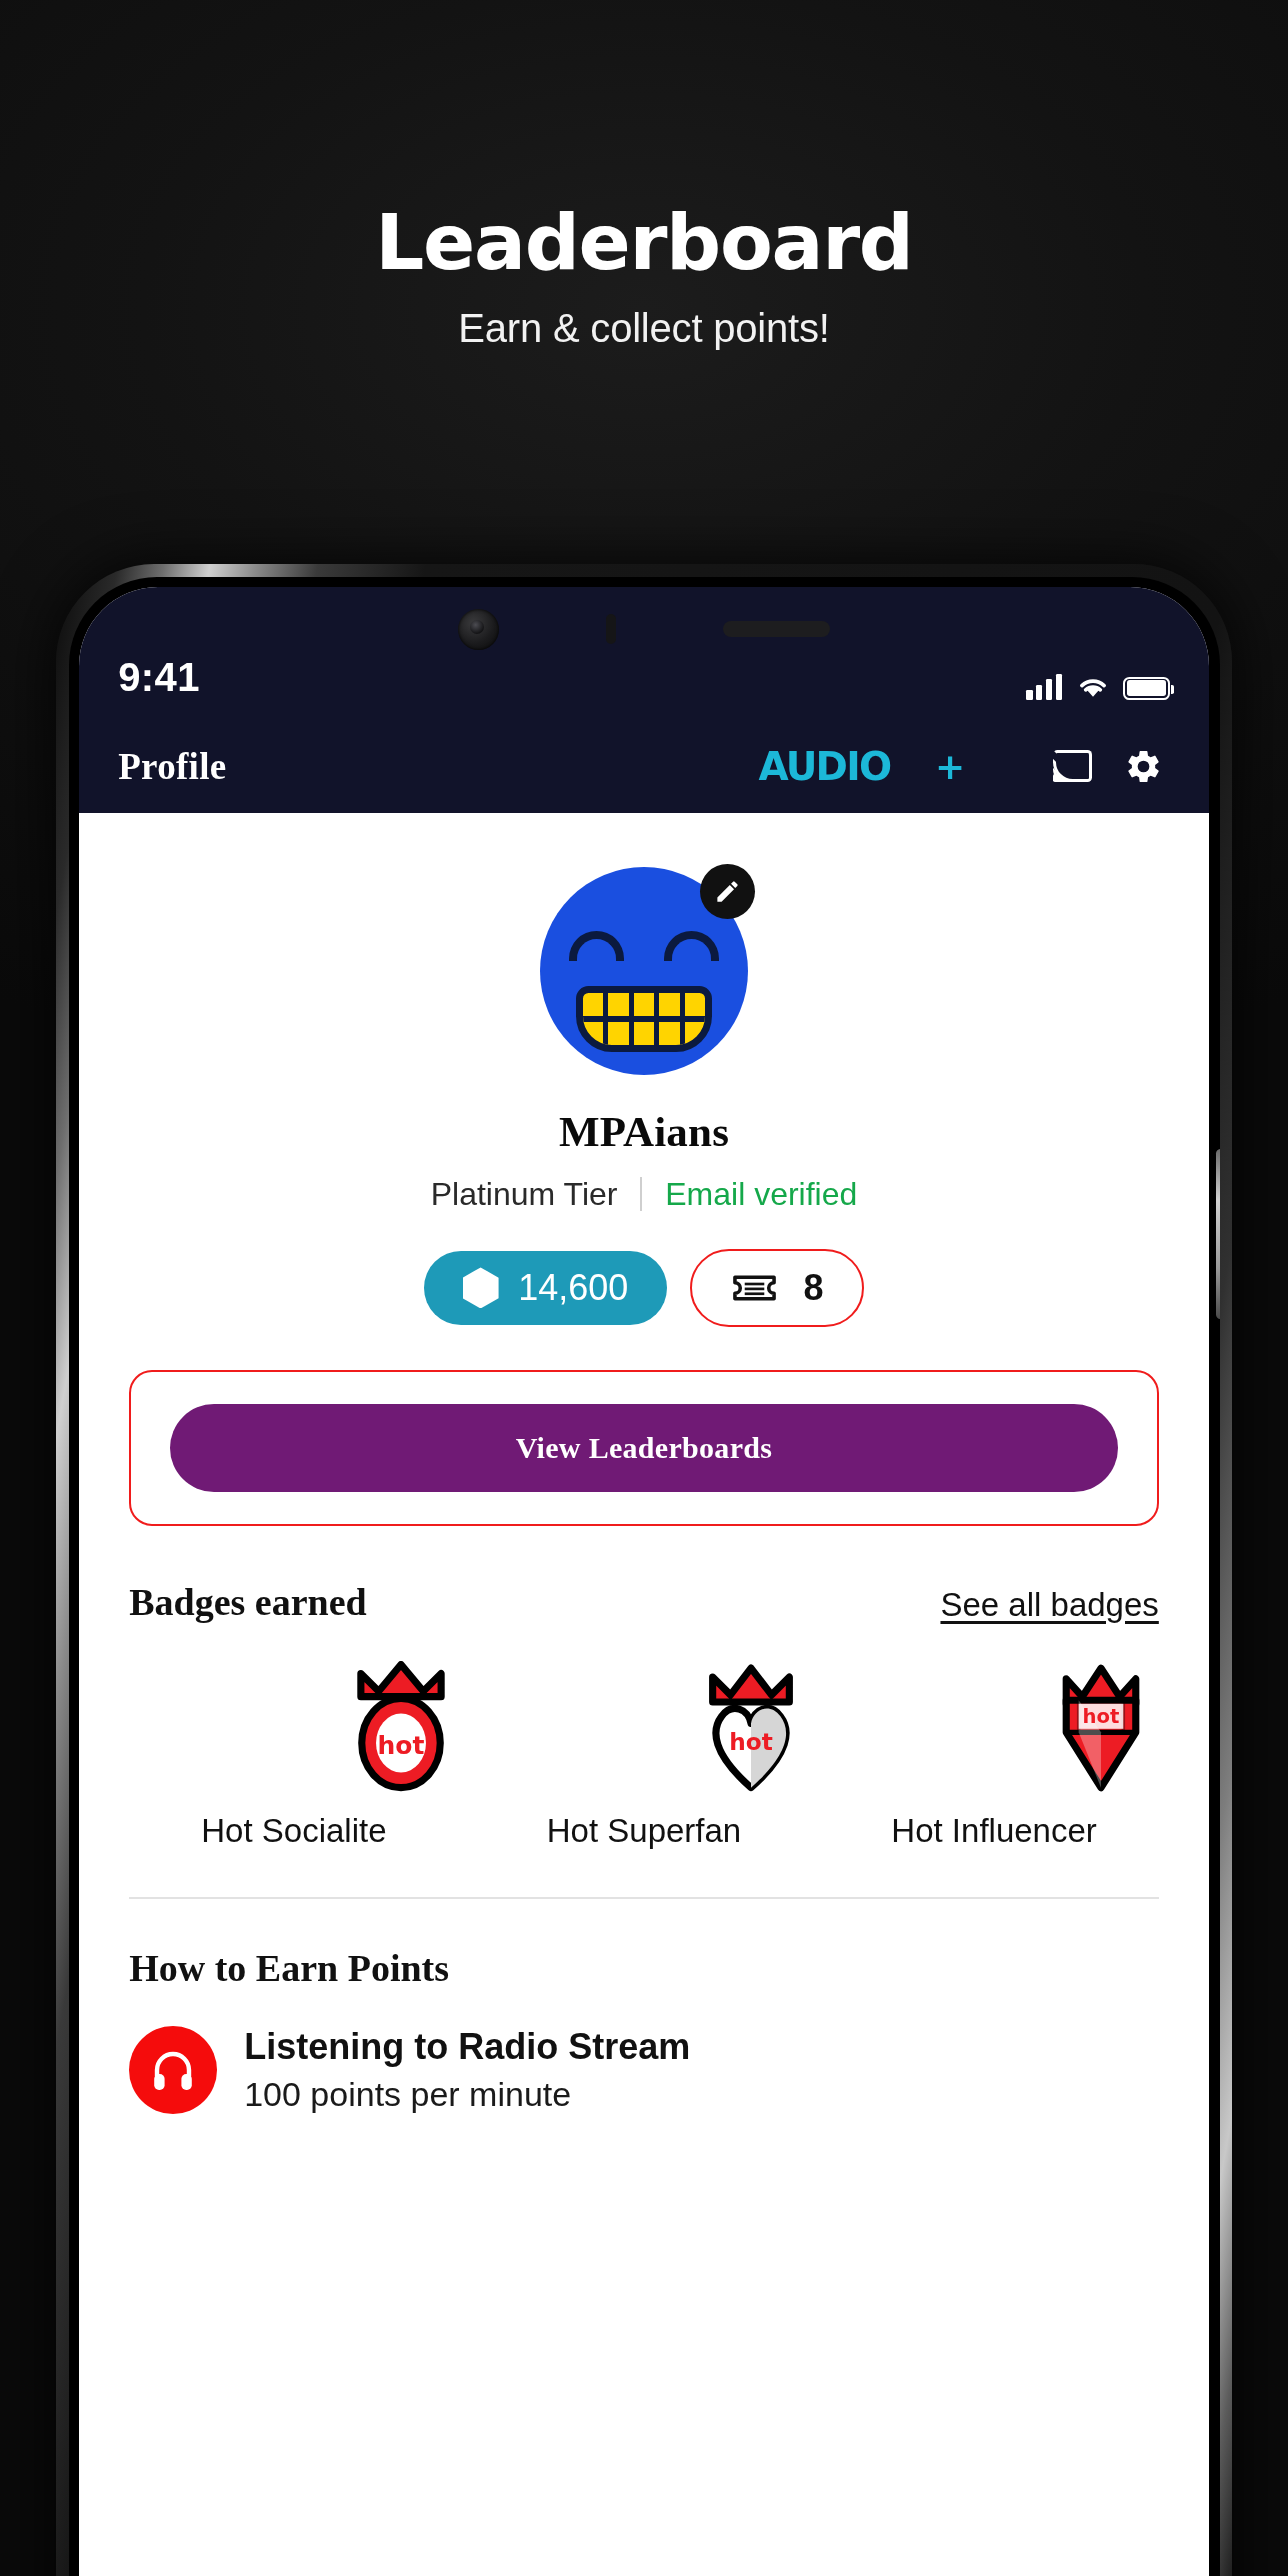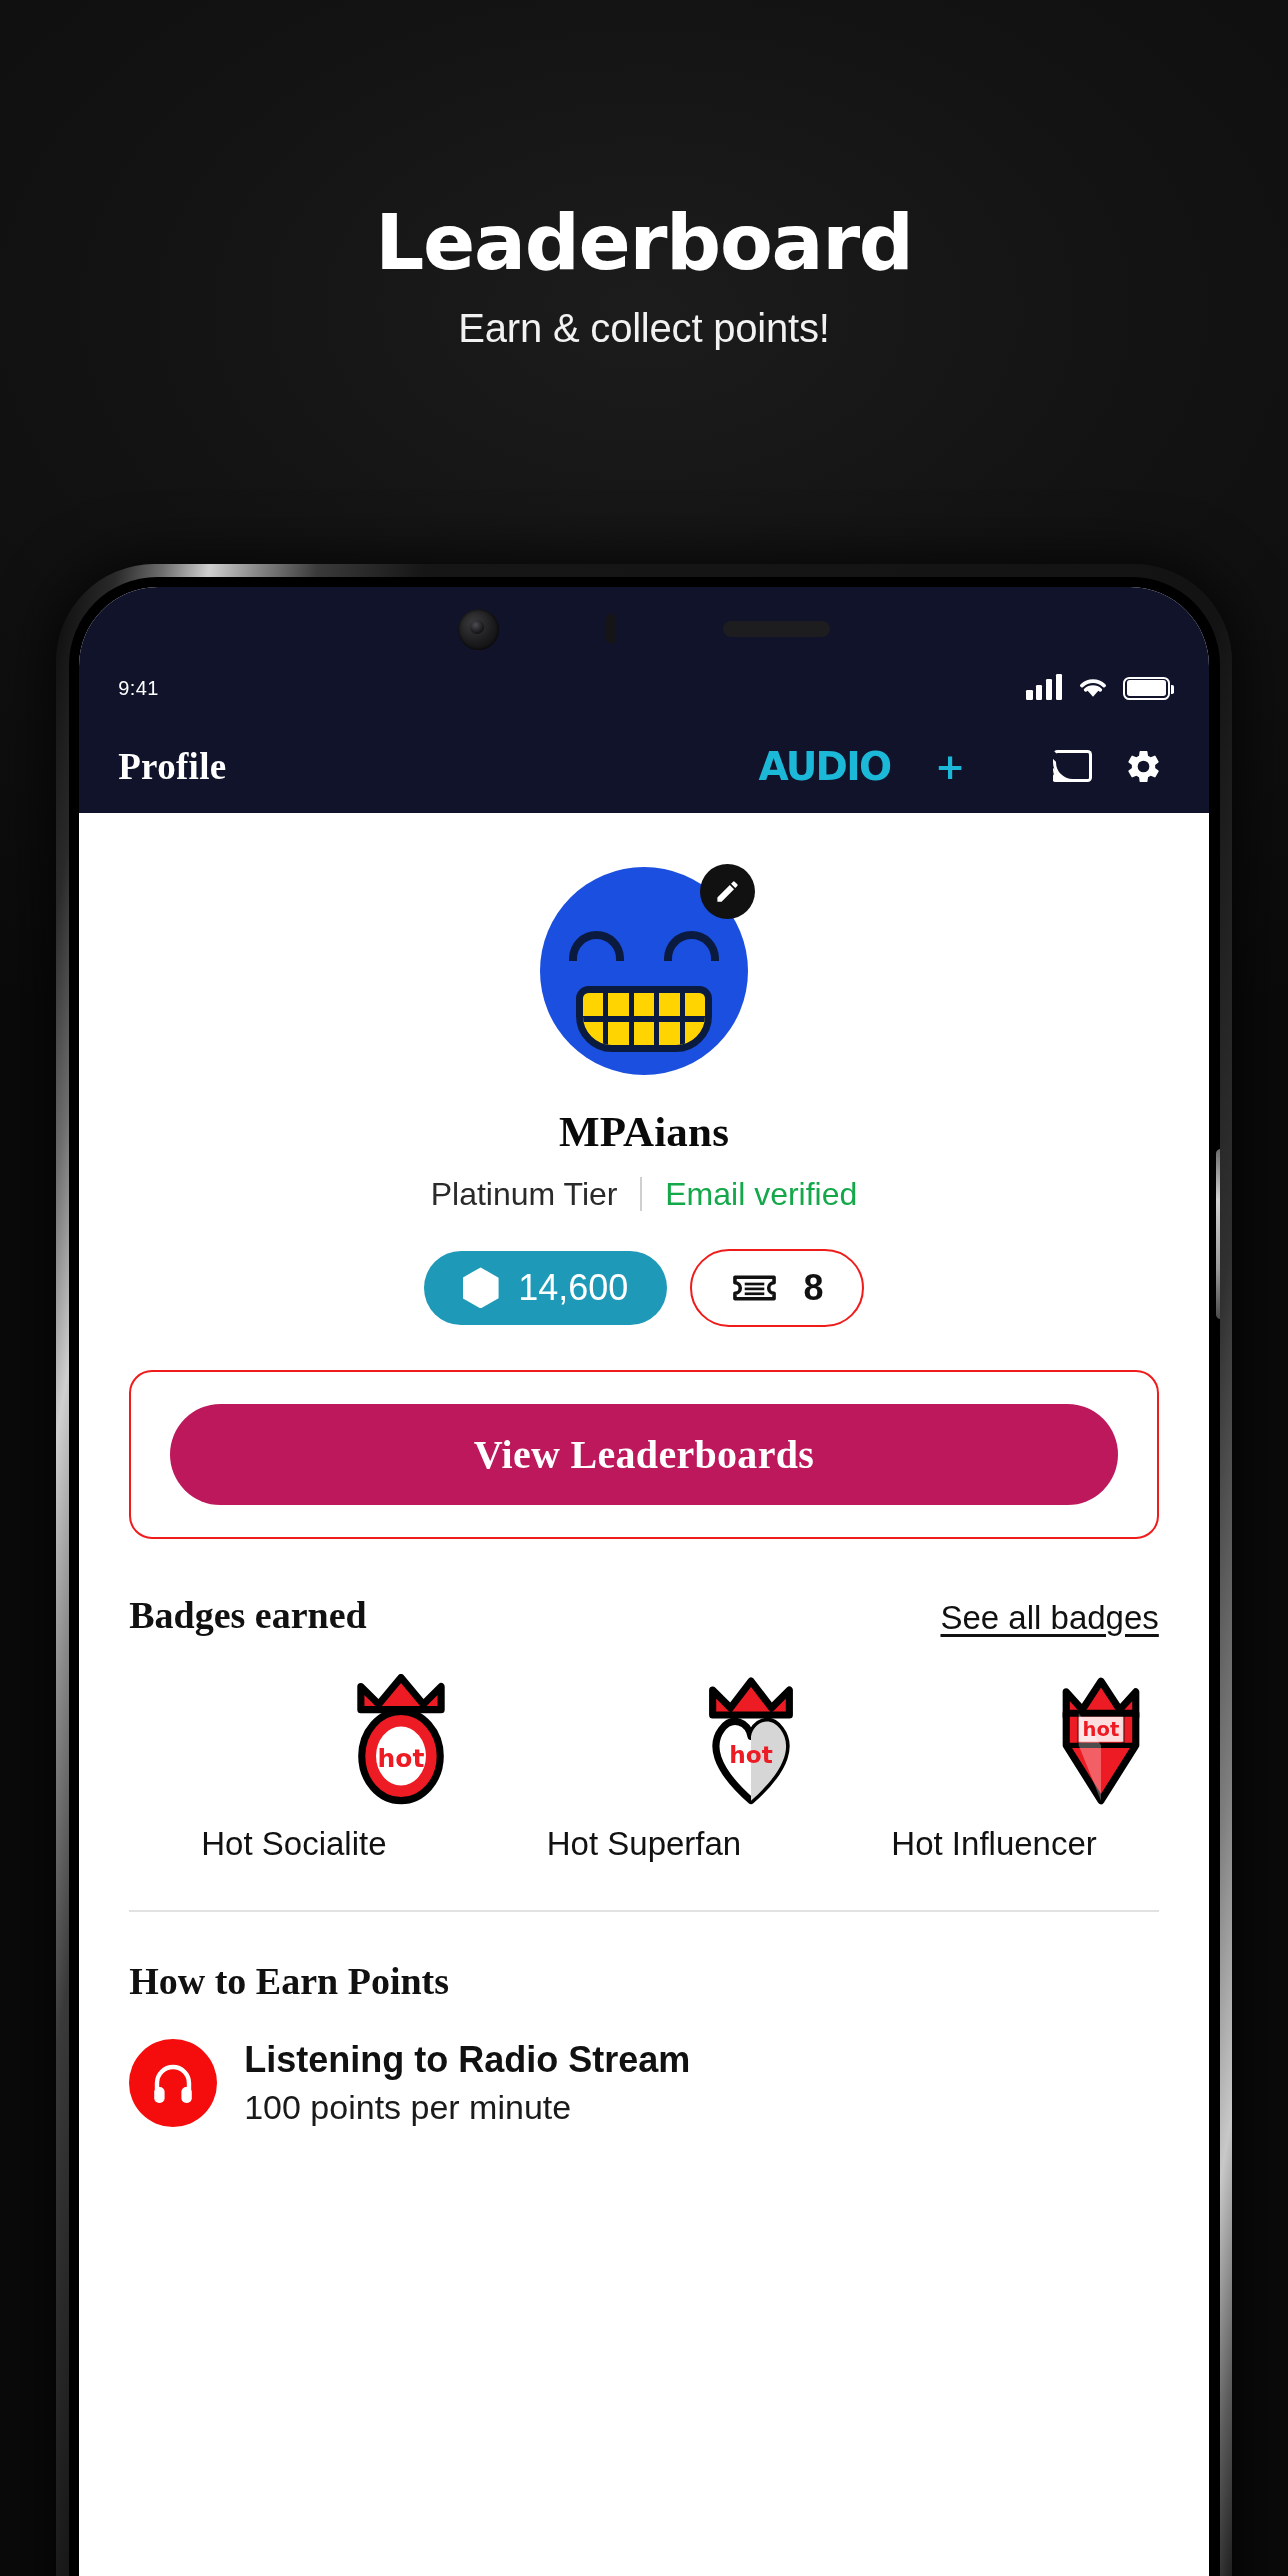--- a/index.html
+++ b/index.html
@@ -96,21 +96,21 @@
   }
 
   
   .statusbar {
     height: 132px;
     background: #11132a;
     display: flex; align-items: flex-end; justify-content: space-between;
     padding: 0 39px 19.7px 39px;
   }
   .clock {
-    color: #ffffff; font-size: 20px; font-weight: 400;
+    color: #ffffff; font-size: 40px; font-weight: 700;
     font-family: "Liberation Sans", sans-serif;
     letter-spacing: 0.4px;
   }
   .status-icons { display: flex; align-items: flex-end; gap: 14.3px; }
   .signal { display: flex; align-items: flex-end; gap: 3.6px; height: 25px; }
   .signal i { display:block; width: 6.3px; background:#fff; border-radius: 1.3px; }
   .signal i:nth-child(1){ height: 9.8px; }
   .signal i:nth-child(2){ height: 15px; }
   .signal i:nth-child(3){ height: 20.6px; }
   .signal i:nth-child(4){ height: 26px; }
@@ -249,25 +249,25 @@
   }
   .pill-tickets span { color:#111; font-size: 36px; font-weight: 700; }
 
   .cta-outer {
     margin: 43px 50px 0 50px;
     border: 2.7px solid #f01c1c; border-radius: 23px;
     padding: 32px 39px;
   }
   .cta-btn {
     display:block; width: 100%;
-    background:#be185d; color:#fff;
+    background:#701a75; color:#fff;
     border: none; border-radius: 894px;
     padding: 27px 0;
     font-family: "Liberation Serif", serif;
-    font-weight: 700; font-size: 40px;
+    font-weight: 700; font-size: 30px;
     letter-spacing: 0.3px;
     cursor: pointer;
   }
 
   .section-head {
     display:flex; align-items:flex-end; justify-content: space-between;
     margin: 54px 50px 0 50px;
   }
   .section-title {
     font-family: "Liberation Serif", serif;

